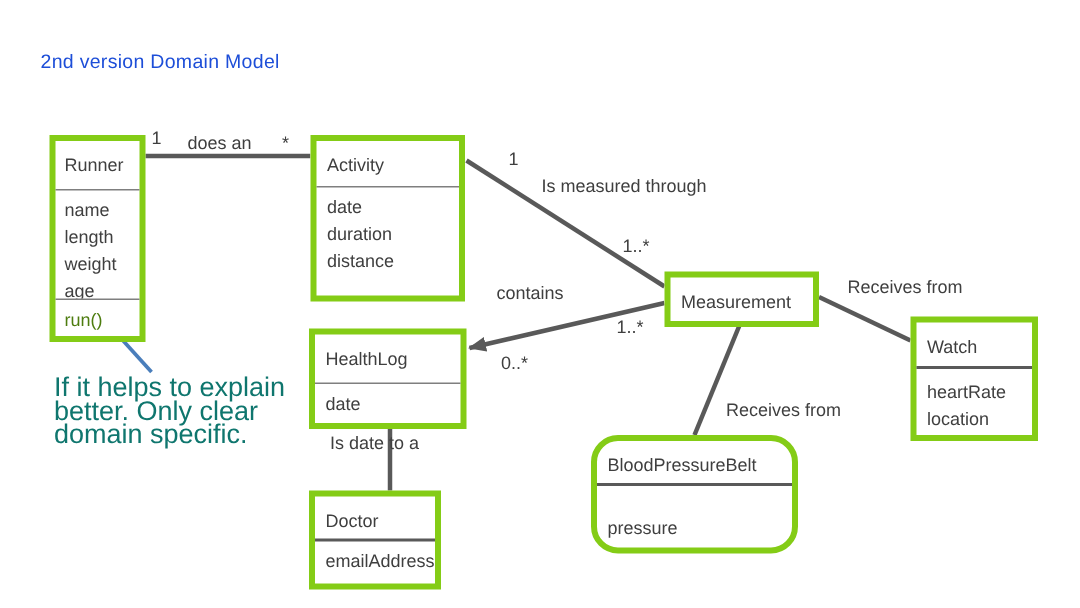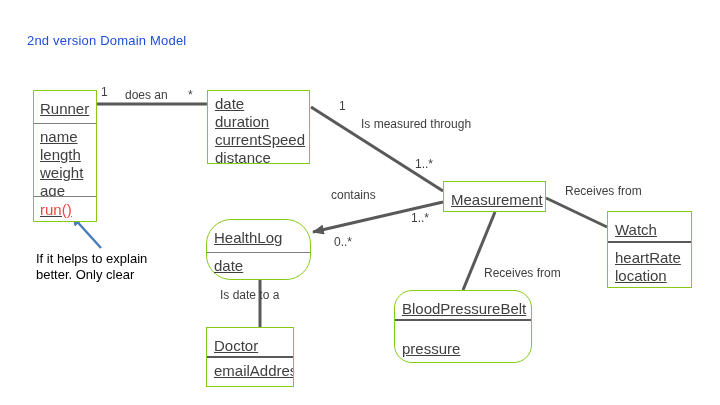--- a/index.html
+++ b/index.html
@@ -11,51 +11,50 @@
     font-family:"Liberation Sans","DejaVu Sans",sans-serif;
     color:#3f3f3f;
     overflow:hidden;
   }
   .title {
     position:absolute; left:27px; top:33px;
     font-size:13px; color:#1d4ed8; letter-spacing:0.2px;
   }
   .uml-box {
     position:absolute;
-    border:1px solid #84cc16;
+    border:4px solid #84cc16;
     background:#ffffff;
-    font-size:15px;
-    text-decoration:underline;
+    font-size:12px;
   }
   .uml-head {
     padding:9px 4px 0 7px;
     border-bottom:1px solid #7f7f7f;
     overflow:hidden; white-space:nowrap;
   }
   .uml-head.dark { border-bottom:2px solid #595959; }
   .uml-head.nodiv { border-bottom:none; }
   .uml-attrs {
     padding:4px 4px 0 7px;
     line-height:18px;
     overflow:hidden; white-space:nowrap;
   }
   .uml-ops {
     padding:4px 4px 0 7px;
     line-height:18px;
-    color:#ef4444;
+    color:#4d7c0f;
     overflow:hidden; white-space:nowrap;
   }
   .lbl {
     position:absolute;
     font-size:12px; color:#3f3f3f; white-space:nowrap;
   }
   .annotation {
     position:absolute; left:36px; top:251px;
-    font-size:13px; line-height:15.5px;
-    color:#000000; white-space:nowrap;
+    font-size:18px; line-height:15.5px;
+    color:#0f766e; white-space:nowrap;
   }
   svg.wires { position:absolute; left:0; top:0; }
 </style>
 </head>
 <body>
 
 <div id="canvas">
 
   <div class="title">2nd version Domain Model</div>
 
@@ -84,29 +83,29 @@
       <div>length</div>
       <div>weight</div>
       <div>age</div>
     </div>
     <div class="uml-ops" style="height:25px; padding-left:6px; border-top:1px solid #7f7f7f;">
       <div>run()</div>
     </div>
   </div>
 
   <div class="uml-box" style="left:207px; top:90px; width:103px;">
+    <div class="uml-head" style="height:31px;">Activity</div>
     <div class="uml-attrs" style="height:72px;">
       <div>date</div>
       <div>duration</div>
-      <div>currentSpeed</div>
       <div>distance</div>
     </div>
   </div>
 
-  <div class="uml-box" style="left:206px; top:219px; width:105px;border-radius:25px;">
+  <div class="uml-box" style="left:206px; top:219px; width:105px;">
     <div class="uml-head" style="height:33px;">HealthLog</div>
     <div class="uml-attrs" style="height:26px;">
       <div>date</div>
     </div>
   </div>
 
   <div class="uml-box" style="left:206px; top:327px; width:88px;">
     <div class="uml-head dark" style="height:30px;">Doctor</div>
     <div class="uml-attrs" style="height:28px;">
       <div>emailAddress</div>
@@ -145,15 +144,16 @@
   <span class="lbl" style="left:334px; top:235px;">0..*</span>
 
   <span class="lbl" style="left:220px; top:288px;">Is date to a</span>
 
   <span class="lbl" style="left:565px; top:184px;">Receives from</span>
   <span class="lbl" style="left:484px; top:266px;">Receives from</span>
 
   <div class="annotation">
     <div>If it helps to explain</div>
     <div>better. Only clear</div>
+    <div>domain specific.</div>
   </div>
 
 </div>
 
 </body></html>

